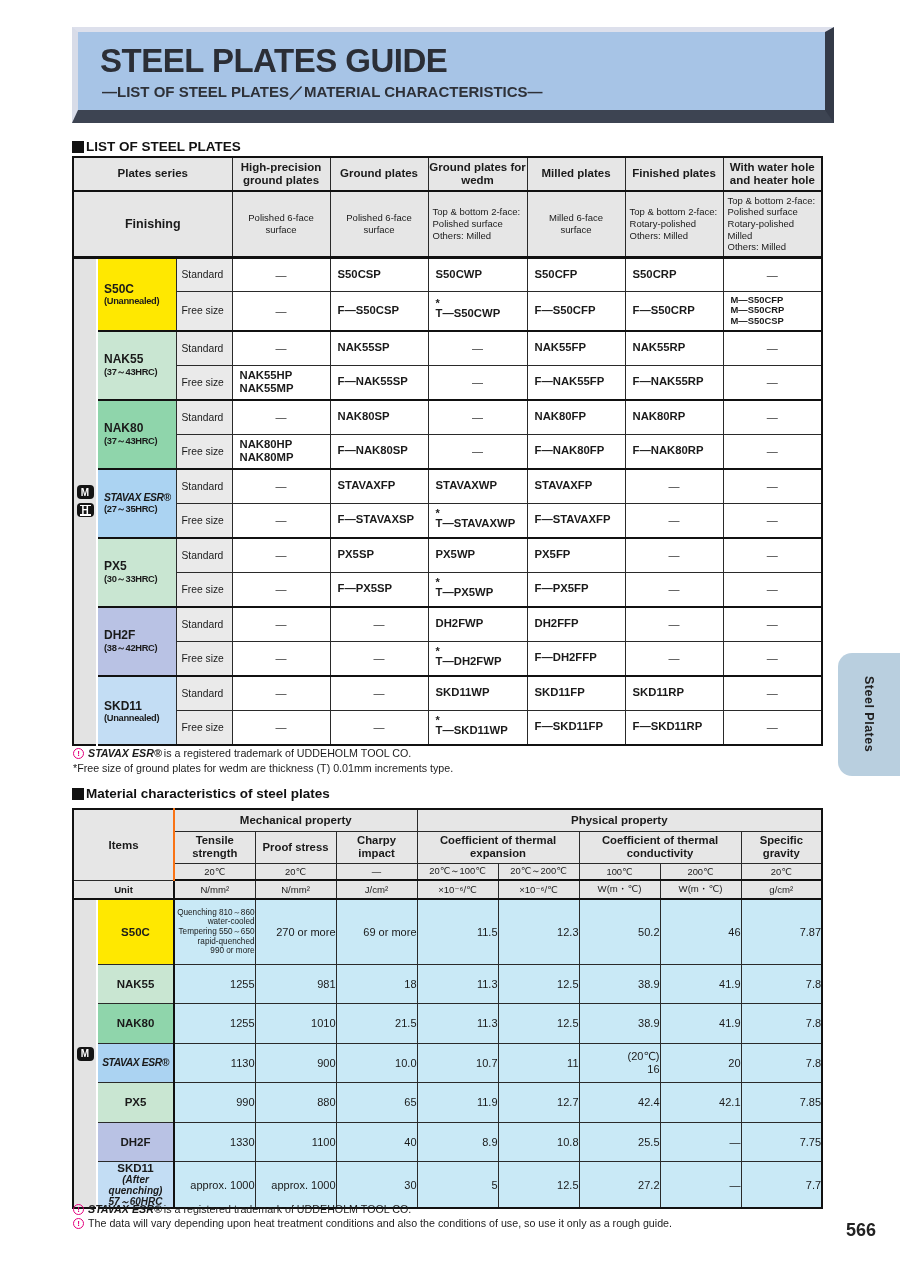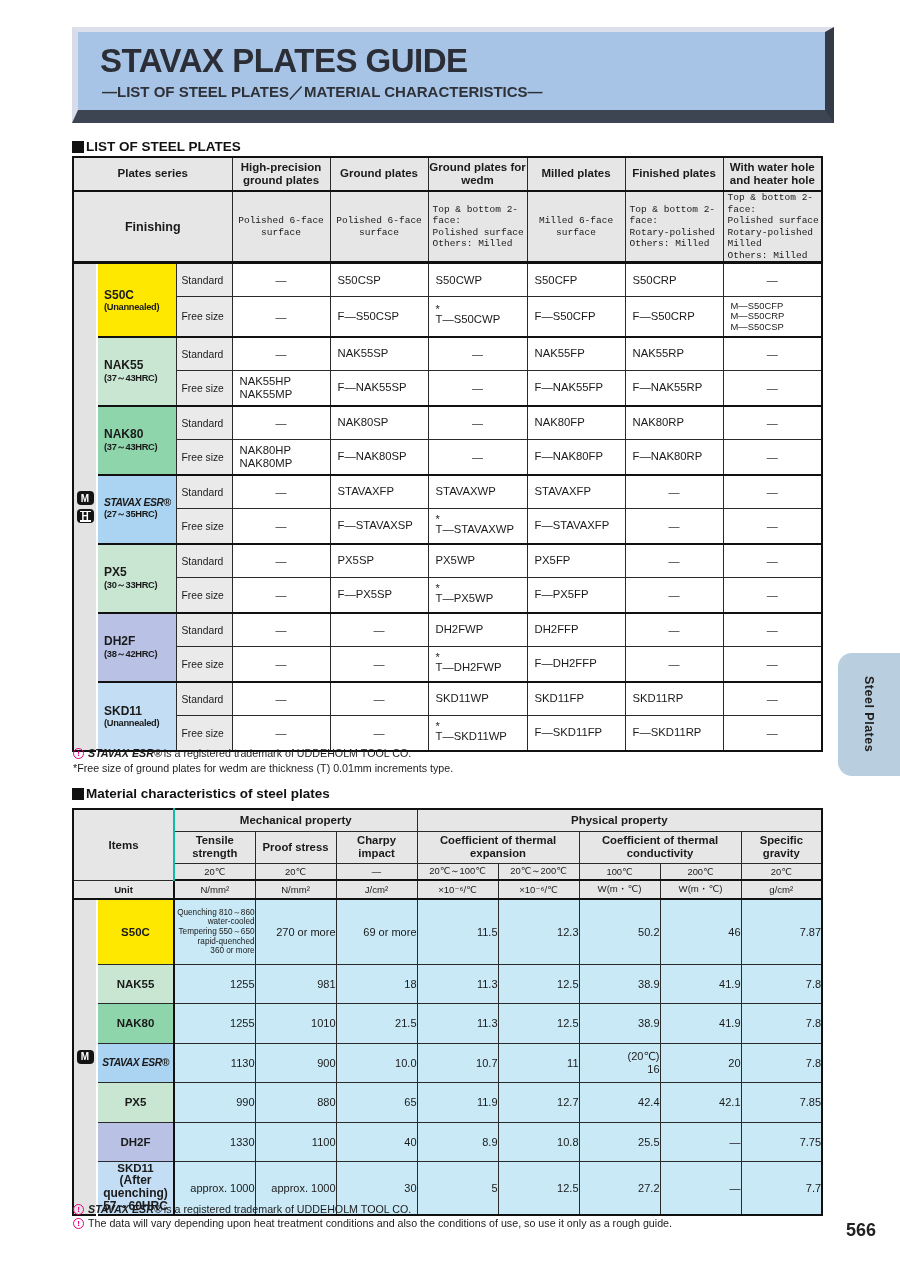--- a/index.html
+++ b/index.html
@@ -21,77 +21,77 @@
   
   table { border-collapse:collapse; table-layout:fixed; position:absolute; left:72px; background:#fff; }
   td,th { border:1px solid #2a2a2a; overflow:hidden; }
   .t1 { top:156px; width:751px; border:2px solid #111; }
   .t2 { top:808px; width:751px; border:2px solid #111; }
 
   .t1 thead th, .t2 thead th, .t2 thead td { background:#e6e6e6; }
   .t1 tr.h1 th { font-size:11.5px; font-weight:bold; height:34px; border-bottom:2.5px solid #111; line-height:1.15; }
   .t1 tr.h2 > * { border-bottom:3px solid #111; height:66px; }
   .t1 .finhead { font-size:12.5px; font-weight:bold; text-align:center; }
-  .t1 .fin { font-size:9.5px; line-height:1.22; white-space:pre-line; background:#e6e6e6; text-align:center; vertical-align:middle;font-family:Liberation Mono, monospace; }
+  .t1 .fin { font-size:9.5px; line-height:1.22; white-space:pre-line; background:#e6e6e6; text-align:center; vertical-align:middle; }
   .t1 .fin.left { text-align:left; padding-left:4px; }
 
   .gutter { background:#e3e3e3; border-right:2px solid #fff; border-top:none; border-bottom:none; vertical-align:middle; }
   .badges { display:flex; flex-direction:column; gap:4px; align-items:center; }
   .badge { position:relative; display:inline-flex; width:17px; height:14px; background:#141414; color:#fff;
     font-size:10px; font-weight:bold; align-items:center; justify-content:center; border-radius:4px; }
   .badge.h::before, .badge.h::after { content:""; position:absolute; left:3px; right:3px; height:1.5px; background:#fff; }
   .badge.h::before { top:1.5px; } .badge.h::after { bottom:1.5px; }
 
   .lbl { padding-left:6px; vertical-align:middle; }
   .lbl .nm { font-size:12px; font-weight:bold; }
   .lbl .sb { font-size:9.3px; font-weight:bold; letter-spacing:-0.3px; }
   .brandname { font-style:italic; font-weight:bold; font-size:10.3px; letter-spacing:-0.4px; }
 
   .subcol { background:#eaeaea; font-size:10.3px; padding-left:5px; text-align:left; vertical-align:middle; }
-  .pn { font-size:11.3px; font-weight:normal; text-align:left; padding-left:7px; vertical-align:middle; line-height:1.2; }
+  .pn { font-size:11.3px; font-weight:bold; text-align:left; padding-left:7px; vertical-align:middle; line-height:1.2; }
   .pn.sm div { font-size:9.4px; line-height:1.12; }
   .pn .ast { display:block; font-size:11px; line-height:7px; }
   .dash { text-align:center; font-size:11px; color:#333; vertical-align:middle; }
   tr.free > td { border-top:1px solid #5a5a5a; }
   tr.gtop > td { border-top:2px solid #111; }
 
   
   .fnote { position:absolute; left:73px; font-size:10.7px; color:#1c1c1c; display:flex; align-items:center; }
   .ficon { display:inline-flex; width:11px; height:11px; border:1.4px solid #e5007e; border-radius:50%;
     color:#e5007e; font-size:8px; font-weight:bold; align-items:center; justify-content:center; margin-right:4px; flex:none; }
   .fbrand { font-weight:bold; font-style:italic; margin-right:2px; }
 
   
   .t2 tr.ha th { font-size:11.5px; font-weight:bold; height:22px; }
   .t2 tr.hb th { font-size:11.3px; font-weight:bold; height:32px; line-height:1.15; }
   .t2 tr.hc td { font-size:9.4px; height:17px; text-align:center; border-bottom:2px solid #111; }
   .t2 tr.hd > * { font-size:9.6px; height:19px; text-align:center; border-bottom:2.5px solid #111; background:#e6e6e6; }
-  .t2 .items-h { border-right:2px solid #14b8a6; font-size:12px; }
+  .t2 .items-h { border-right:2px solid #f97316; font-size:12px; }
   .t2 .unit-h { font-weight:bold; font-size:11px; border-right:2px solid #111;border-radius:6px; }
   .lbl2 { text-align:center; vertical-align:middle; border-right:2px solid #111; }
   .lbl2 .nm { font-size:11.5px; font-weight:bold; }
-  .lbl2 .tiny { font-size:12px; font-weight:bold; line-height:1.1; }
+  .lbl2 .tiny { font-size:10px; font-weight:bold; line-height:1.1;font-style:italic; }
   .val { background:#c9e9f6; text-align:right; vertical-align:middle; font-size:11px; }
   .val.multi div { line-height:1.2; }
   .val.tinyv div { font-size:8.2px; line-height:1.18; }
   .t2 tbody td { border-top:1.5px solid #111; }
 
   
   .pagenum { position:absolute; top:1220px; right:24px; font-size:18px; font-weight:bold; color:#222;margin-left:9px; }
   .sidetab { position:absolute; top:653px; right:0; width:62px; height:123px; background:#b9cfdf;
     border-radius:14px 0 0 14px; display:flex; align-items:center; justify-content:center; }
   .sidetab span { writing-mode:vertical-rl; text-orientation:sideways; font-size:12.5px; font-weight:bold; color:#222; letter-spacing:0.5px; }
 </style>
 </head>
 <body>
 
 <div id="page">
 
   <div class="banner">
-    <div class="banner-title">STAVAX PLATES GUIDE</div>
+    <div class="banner-title">STEEL PLATES GUIDE</div>
     <div class="banner-sub">—LIST OF STEEL PLATES／MATERIAL CHARACTERISTICS—</div>
   </div>
 
   <div class="sect" style="top:139px">
     <span class="sq"></span>
     <span>LIST OF STEEL PLATES</span>
   </div>
 
   <div id="t1-mount">
       <table class="t1">
@@ -399,21 +399,21 @@
               </div>
             </td>
             <td class="lbl2" style="background:#ffe800">
               <div class="nm">S50C</div>
             </td>
             <td class="val multi tinyv">
               <div>Quenching 810～860</div>
               <div>water-cooled</div>
               <div>Tempering 550～650</div>
               <div>rapid-quenched</div>
-              <div>360 or more</div>
+              <div>990 or more</div>
             </td>
             <td class="val">270 or more</td>
             <td class="val">69 or more</td>
             <td class="val">11.5</td>
             <td class="val">12.3</td>
             <td class="val">50.2</td>
             <td class="val">46</td>
             <td class="val">7.87</td>
           </tr>
           <tr style="height:39.5px">

